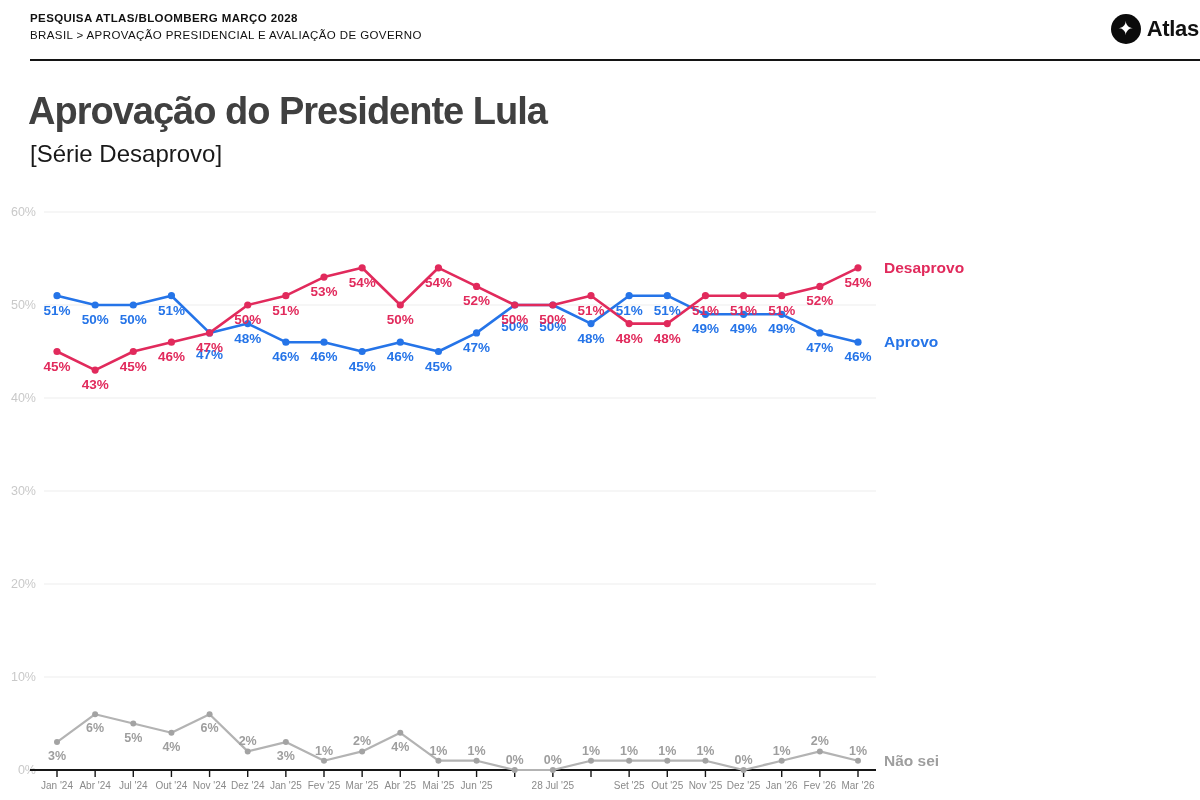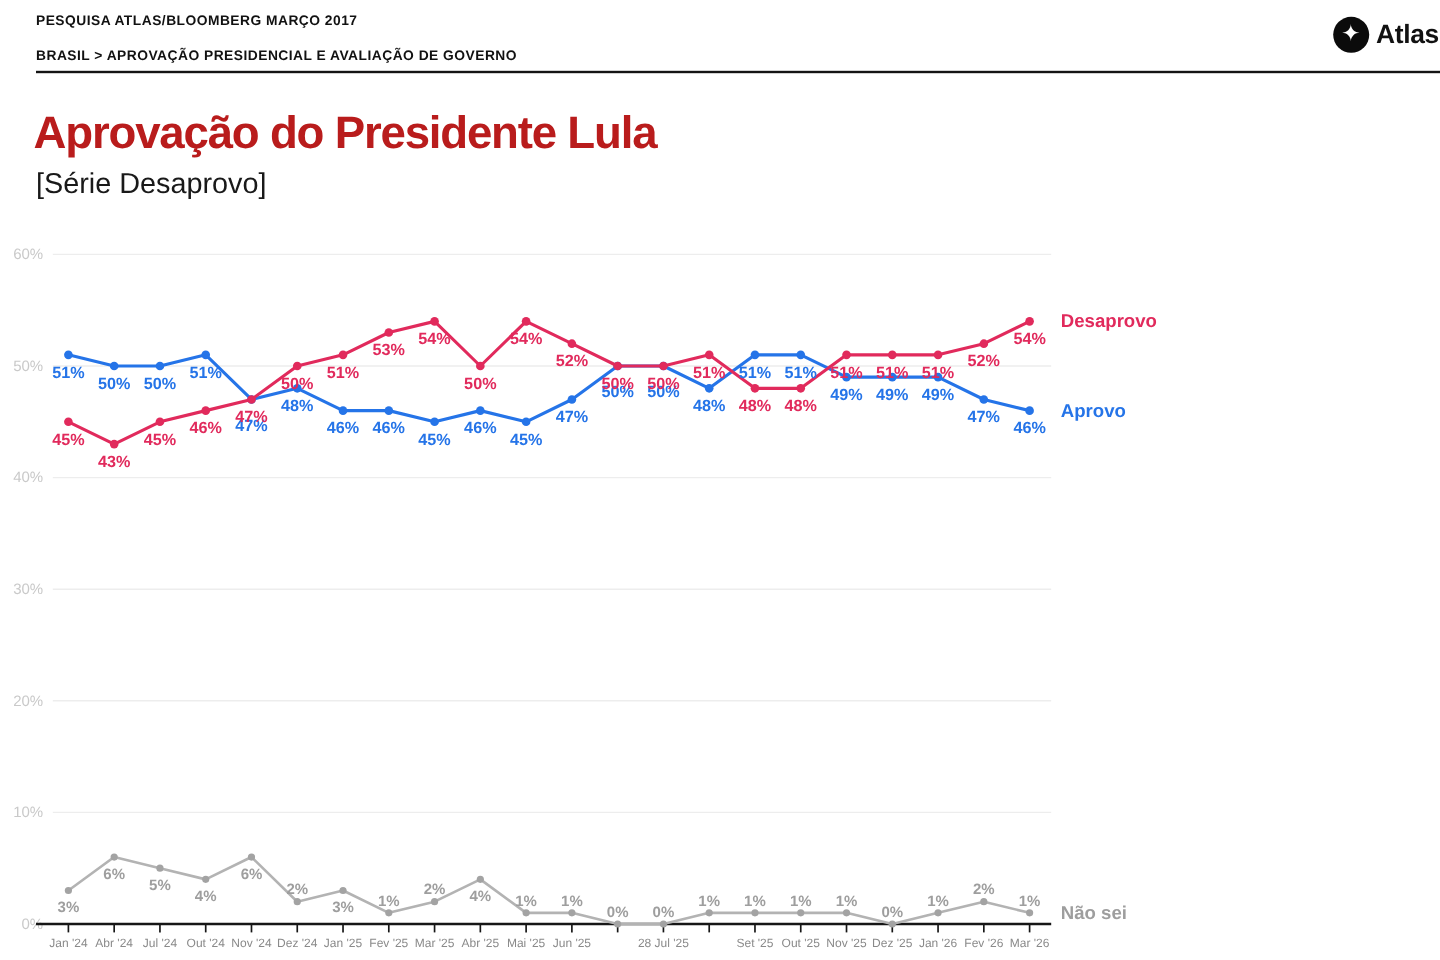--- a/index.html
+++ b/index.html
@@ -2,40 +2,40 @@
 <html><head>
 <meta charset="utf-8">
 <style>
   html,body{margin:0;padding:0;background:#fff;}
   body{
     width:1200px;height:800px;position:relative;overflow:hidden;
     font-family:"Liberation Sans", sans-serif;color:#111;
   }
   .topbar{position:absolute;left:30px;top:12px;right:0;}
   .topbar .l1{font-size:11.5px;font-weight:700;letter-spacing:.4px;}
-  .topbar .l2{font-size:11.5px;font-weight:700;letter-spacing:.4px;margin-top:17px;}
+  .topbar .l2{font-size:11.5px;font-weight:400;letter-spacing:.4px;margin-top:5px;}
   .divider{position:absolute;left:30px;right:0;top:59px;height:2px;background:#141414;}
   .logo{position:absolute;right:-6px;top:14px;display:flex;align-items:center;gap:6px;}
   .logo-mark{
     width:30px;height:30px;border-radius:50%;background:#0b0b0b;
     display:flex;align-items:center;justify-content:center;flex:0 0 auto;
   }
   .logo-mark span{color:#fff;font-size:19px;line-height:1;transform:translateY(-1px);}
   .logo-text{font-size:22px;font-weight:800;letter-spacing:-.3px;white-space:nowrap;}
   .logo-text::after{content:"";display:inline-block;width:5px;height:17px;background:#0b0b0b;margin-left:2px;transform:translateY(1px);}
-  .title{position:absolute;left:28px;top:90px;font-size:38px;font-weight:800;letter-spacing:-1px;color:#b91c1c;}
+  .title{position:absolute;left:28px;top:90px;font-size:38px;font-weight:800;letter-spacing:-1px;color:#404040;}
   .subtitle{position:absolute;left:30px;top:140px;font-size:24px;font-weight:400;color:#191919;}
   #chart-wrap{position:absolute;left:0;top:0;width:1200px;height:800px;}
   svg text{font-family:"Liberation Sans", sans-serif;}
 </style>
 </head>
 <body>
 
 <div class="topbar">
-  <div class="l1">PESQUISA ATLAS/BLOOMBERG MARÇO 2017</div>
+  <div class="l1">PESQUISA ATLAS/BLOOMBERG MARÇO 2028</div>
   <div class="l2">BRASIL &gt; APROVAÇÃO PRESIDENCIAL E AVALIAÇÃO DE GOVERNO</div>
 </div>
 <div class="divider"></div>
 
 <div class="logo">
   <div class="logo-mark">
     <span>✦</span>
   </div>
   <div class="logo-text">Atlas</div>
 </div>

